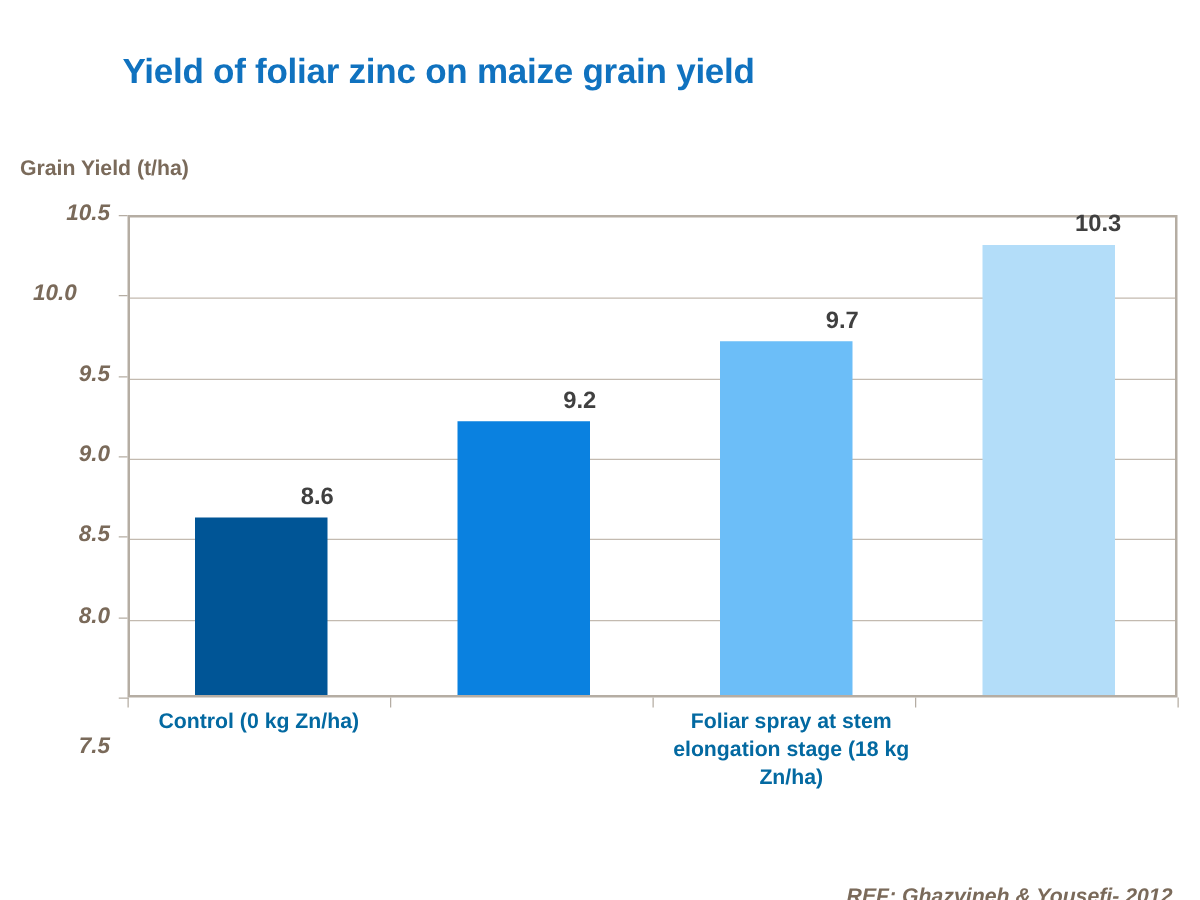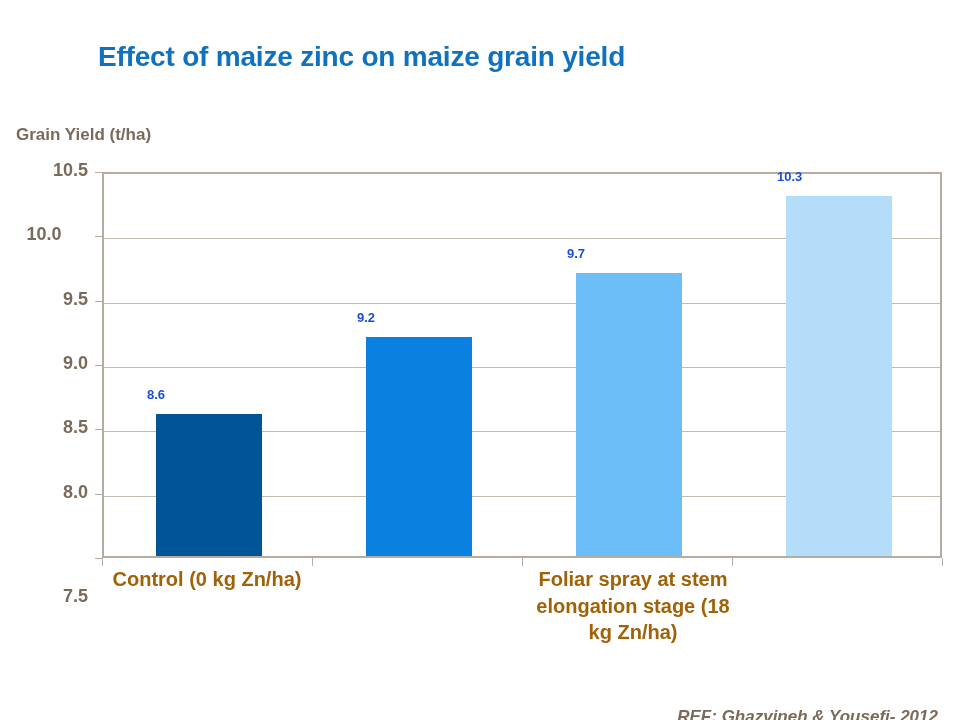--- a/index.html
+++ b/index.html
@@ -68,20 +68,21 @@
     color: #7A6A5A;
     text-align: right;
     white-space: nowrap;
   }
   #y-labels {
     position: absolute;
     left: 0;
     top: 0;
     width: 94px;
     height: 700px;
+    font-style: italic;
   }
   #y-labels .y-tick-label {
     right: auto;
     left: 0;
     width: 88px;
   }
   .y-tick-mark {
     position: absolute;
     left: 95px;
     width: 8px;
@@ -89,41 +90,41 @@
     background: #B5ADA3;
   }
 
   
   .bar {
     position: absolute;
     bottom: 0;
   }
   .bar-value {
     position: absolute;
-    font-size: 13px;
-    font-weight: bold;
-    color: #1d4ed8;
-    text-align: left;
+    font-size: 19px;
+    font-weight: bold;
+    color: #404040;
+    text-align: right;
     white-space: nowrap;
   }
 
   
   #category-labels {
     position: absolute;
     left: 102px;
     top: 566px;
     width: 840px;
     height: 120px;
   }
   .cat-label {
     position: absolute;
     top: 0;
-    font-size: 20px;
-    font-weight: bold;
-    color: #a16207;
+    font-size: 17px;
+    font-weight: bold;
+    color: #0369a1;
     text-align: center;
     line-height: 1.33;
   }
 
   
   .x-tick-sep {
     position: absolute;
     width: 1px;
     background: #B5ADA3;
   }
@@ -137,21 +138,21 @@
     font-weight: bold;
     font-style: italic;
     color: #7A6A5A;
     white-space: nowrap;
     margin-top: 17px;
   }
 </style>
 </head>
 <body>
 
-<div id="chart-title">Effect of maize zinc on maize grain yield</div>
+<div id="chart-title">Yield of foliar zinc on maize grain yield</div>
 
 <div id="y-axis-title">Grain Yield (t/ha)</div>
 
 <div id="y-labels">
   <div class="y-tick-label" style="top: 160px;">10.5</div>
   <div class="y-tick-label" style="top: 224.333px; text-align: center;">10.0</div>
   <div class="y-tick-label" style="top: 288.667px;">9.5</div>
   <div class="y-tick-label" style="top: 353px;">9.0</div>
   <div class="y-tick-label" style="top: 417.333px;">8.5</div>
   <div class="y-tick-label" style="top: 481.667px;">8.0</div>

